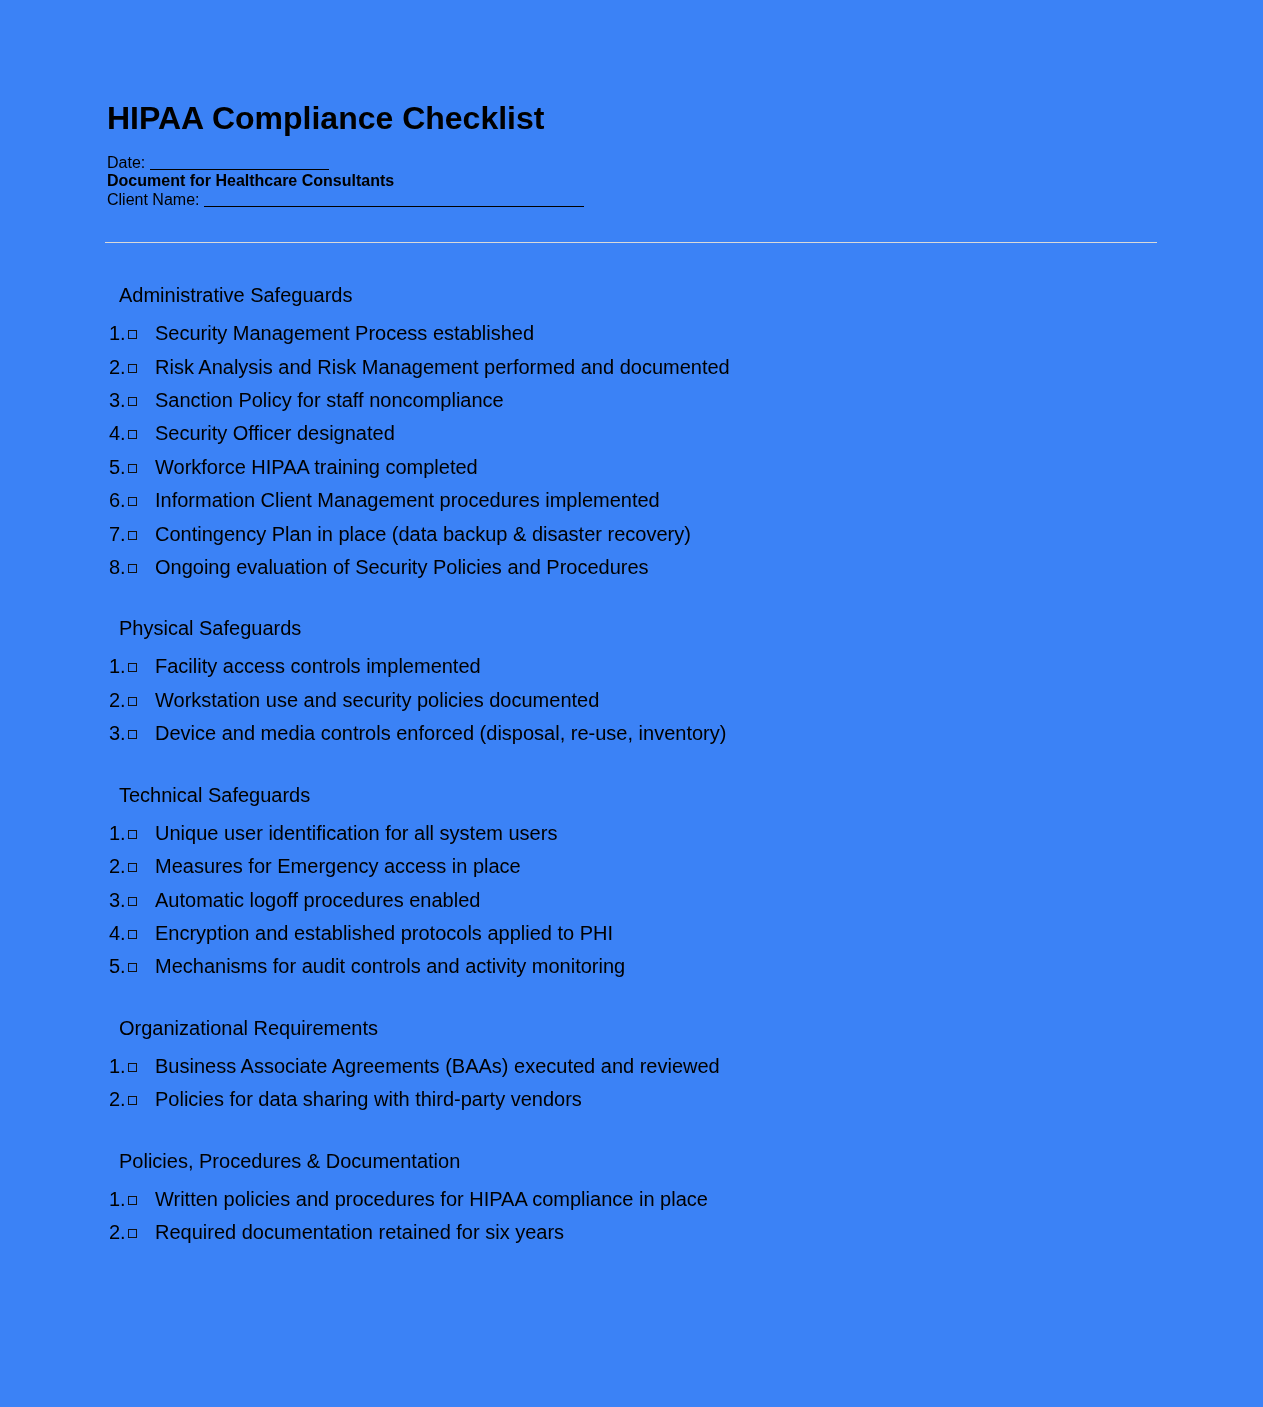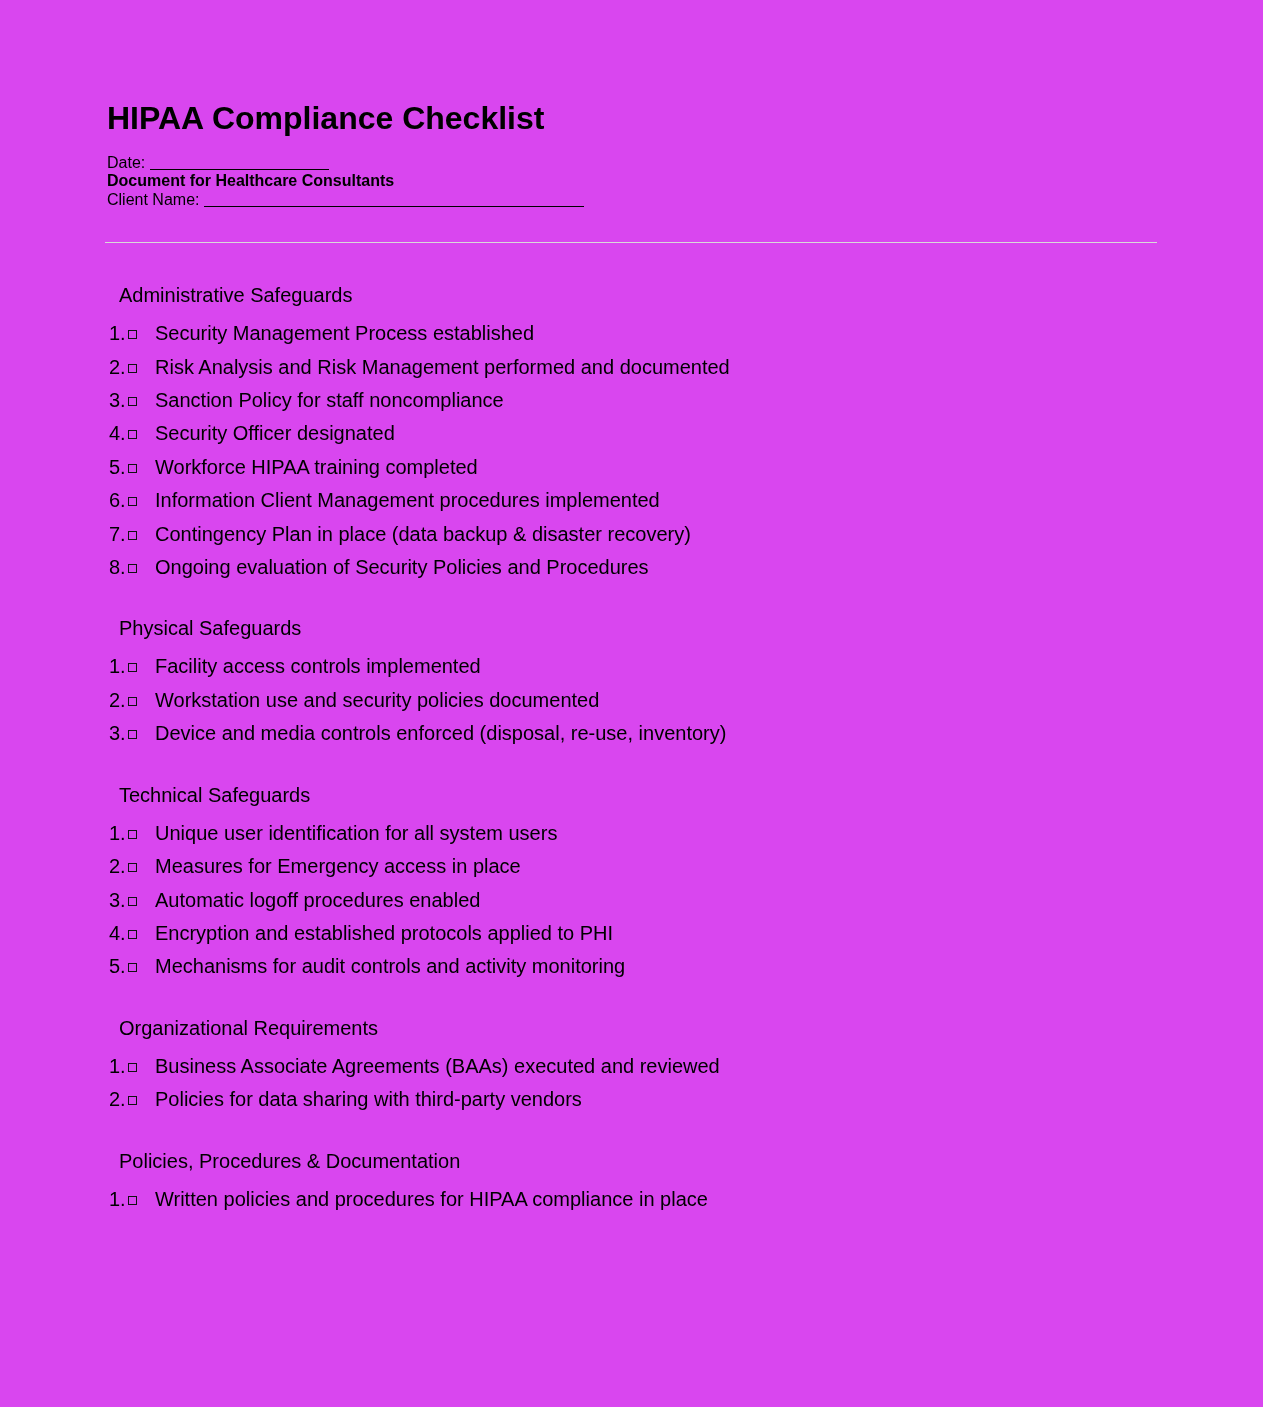--- a/index.html
+++ b/index.html
@@ -7,21 +7,21 @@
     padding: 0;
     background: #ffffff;
     color: #000000;
     font-family: "Liberation Sans", sans-serif;
   }
   .page {
     width: 1263px;
     height: 1407px;
     box-sizing: border-box;
     padding: 100px 106px 120px 107px;
-    background: #d946ef;
+    background: #3b82f6;
     overflow: hidden;
   }
   .doc-title {
     font-size: 32px;
     font-weight: 700;
     line-height: 37px;
     margin: 0;
   }
   .meta {
     margin: 17px 0 0 0;
@@ -130,16 +130,17 @@
     <ul class="checklist">
       <li><span class="item-number">1.</span><span class="checkbox"></span><span>Business Associate Agreements (BAAs) executed and reviewed</span></li>
       <li><span class="item-number">2.</span><span class="checkbox"></span><span>Policies for data sharing with third-party vendors</span></li>
     </ul>
   </div>
 
   <div class="section">
     <h2 class="section-heading">Policies, Procedures &amp; Documentation</h2>
     <ul class="checklist">
       <li><span class="item-number">1.</span><span class="checkbox"></span><span>Written policies and procedures for HIPAA compliance in place</span></li>
+      <li><span class="item-number">2.</span><span class="checkbox"></span><span>Required documentation retained for six years</span></li>
     </ul>
   </div>
 
 </div>
 
 </body></html>

